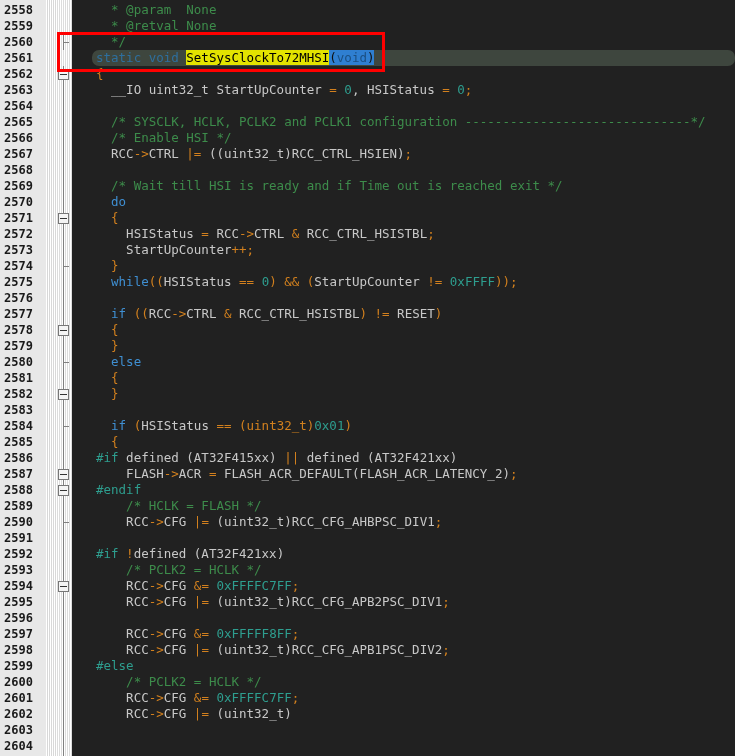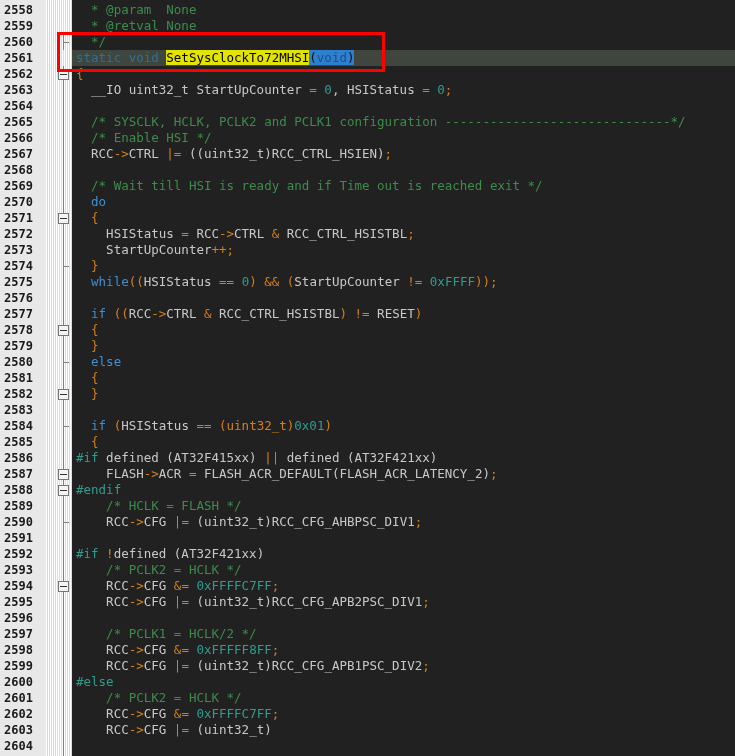--- a/index.html
+++ b/index.html
@@ -116,33 +116,35 @@
     background: #333;
   }
 
   
   .code {
     flex: 1 1 auto;
     position: relative;
     background: #212121;
     padding-top: 2px;
     overflow: hidden;
+    padding-left: 20px;
   }
   .code-row {
     height: 16px;
     line-height: 16px;
     font-family: "DejaVu Sans Mono", "Liberation Mono", monospace;
     font-size: 12.5px;
     color: #c8c8c8;
     white-space: pre;
     padding-left: 4px;
     box-sizing: border-box;
   }
   .code-row.current {
     background: #3e463e;
+    border-radius: 7px;
   }
 
   
   .cmt  { color: #3d8c4b; }
   .kw   { color: #3f8fd2; }
   .pp   { color: #2e9e8f; }
   .num  { color: #2e9e8f; }
   .op   { color: #d2801e; }
   .pun  { color: #d2801e; }
   .id   { color: #c8c8c8; }
@@ -330,21 +332,20 @@
       <div class="code-row"><span class="id">    FLASH</span><span class="op">-&gt;</span><span class="id">ACR </span><span class="op">=</span><span class="id"> FLASH_ACR_DEFAULT(FLASH_ACR_LATENCY_2)</span><span class="pun">;</span></div>
       <div class="code-row"><span class="pp">#endif</span></div>
       <div class="code-row"><span class="cmt">    /* HCLK = FLASH */</span></div>
       <div class="code-row"><span class="id">    RCC</span><span class="op">-&gt;</span><span class="id">CFG </span><span class="op">|=</span><span class="id"> (uint32_t)RCC_CFG_AHBPSC_DIV1</span><span class="pun">;</span></div>
       <div class="code-row">&nbsp;</div>
       <div class="code-row"><span class="pp">#if</span><span class="id"> </span><span class="op">!</span><span class="id">defined (AT32F421xx)</span></div>
       <div class="code-row"><span class="cmt">    /* PCLK2 = HCLK */</span></div>
       <div class="code-row"><span class="id">    RCC</span><span class="op">-&gt;</span><span class="id">CFG </span><span class="op">&amp;=</span><span class="id"> </span><span class="num">0xFFFFC7FF</span><span class="pun">;</span></div>
       <div class="code-row"><span class="id">    RCC</span><span class="op">-&gt;</span><span class="id">CFG </span><span class="op">|=</span><span class="id"> (uint32_t)RCC_CFG_APB2PSC_DIV1</span><span class="pun">;</span></div>
       <div class="code-row">&nbsp;</div>
-      <div class="code-row"><span class="cmt">    /* PCLK1 = HCLK/2 */</span></div>
       <div class="code-row"><span class="id">    RCC</span><span class="op">-&gt;</span><span class="id">CFG </span><span class="op">&amp;=</span><span class="id"> </span><span class="num">0xFFFFF8FF</span><span class="pun">;</span></div>
       <div class="code-row"><span class="id">    RCC</span><span class="op">-&gt;</span><span class="id">CFG </span><span class="op">|=</span><span class="id"> (uint32_t)RCC_CFG_APB1PSC_DIV2</span><span class="pun">;</span></div>
       <div class="code-row"><span class="pp">#else</span></div>
       <div class="code-row"><span class="cmt">    /* PCLK2 = HCLK */</span></div>
       <div class="code-row"><span class="id">    RCC</span><span class="op">-&gt;</span><span class="id">CFG </span><span class="op">&amp;=</span><span class="id"> </span><span class="num">0xFFFFC7FF</span><span class="pun">;</span></div>
       <div class="code-row"><span class="id">    RCC</span><span class="op">-&gt;</span><span class="id">CFG </span><span class="op">|=</span><span class="id"> (uint32_t)</span></div>
     </div>
 
   <div class="annot-rect"></div>
 </div>

